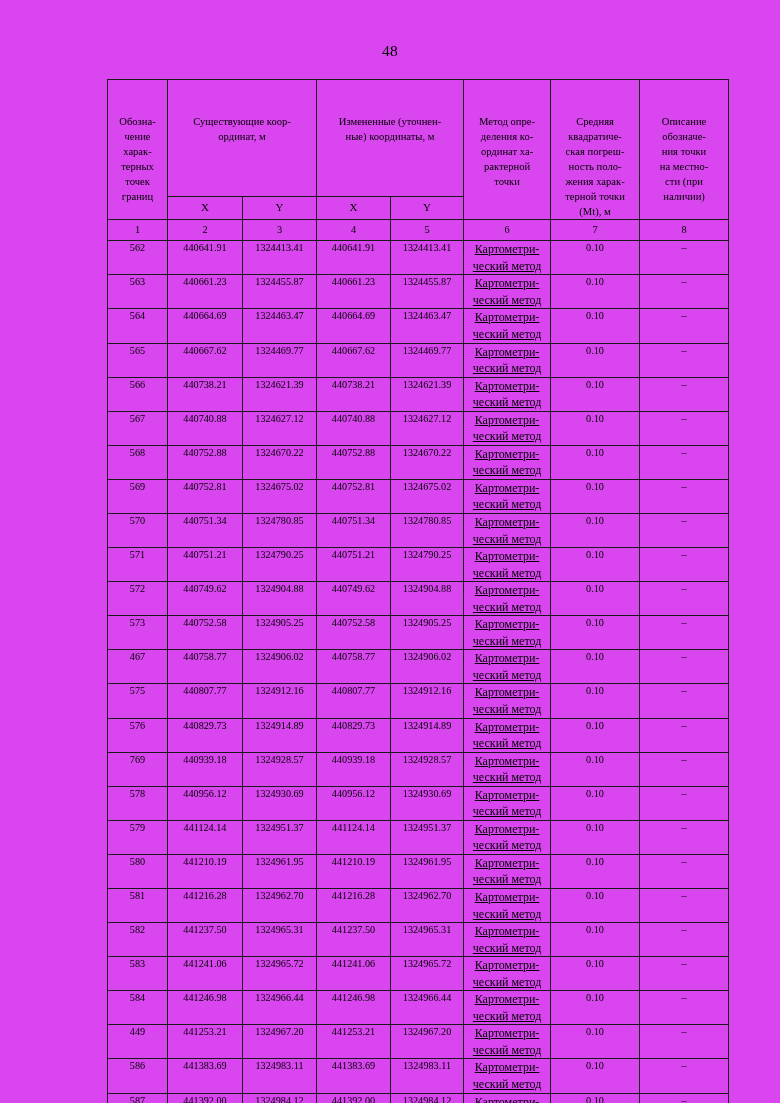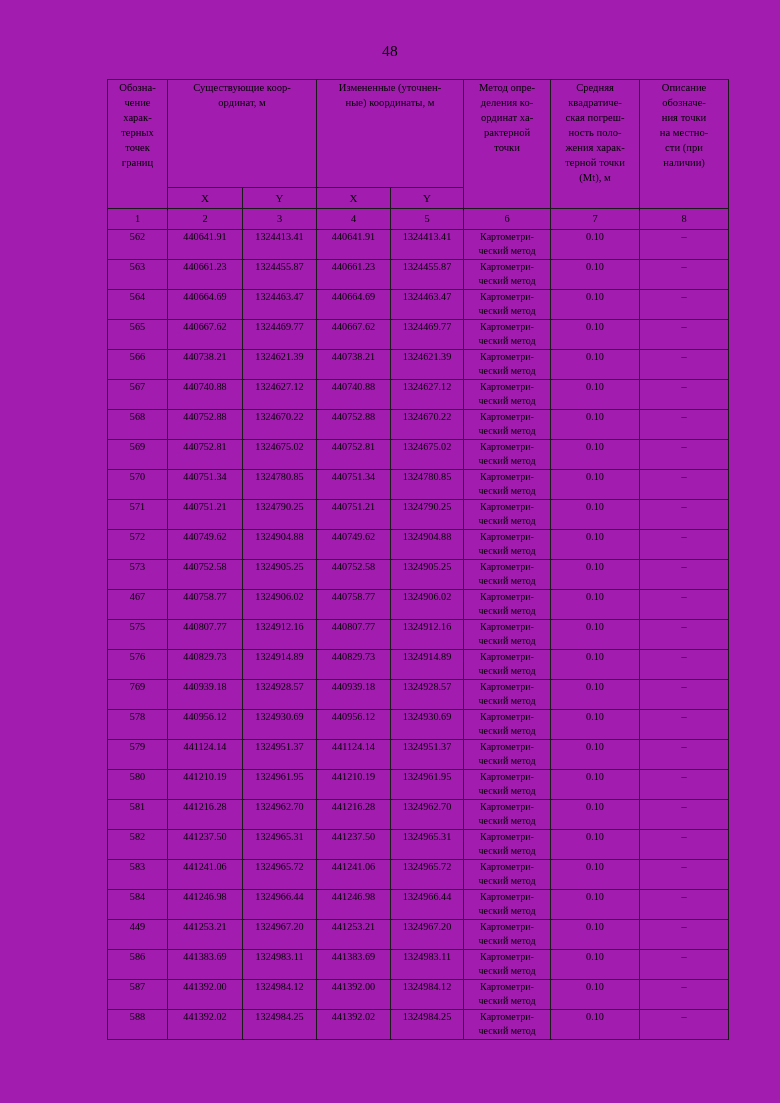--- a/index.html
+++ b/index.html
@@ -15,21 +15,21 @@
     font-family: "Liberation Serif", "DejaVu Serif", serif;
     color: #000000;
     overflow: hidden;
   }
 
   .page {
     position: absolute;
     left: 0; top: 0;
     width: 780px;
     height: 1103px;
-    background: #a21caf;
+    background: #d946ef;
   }
 
   .page-number {
     position: absolute;
     top: 42px;
     left: 0;
     width: 780px;
     text-align: center;
     font-size: 15.5px;
     letter-spacing: 0.3px;
@@ -73,20 +73,21 @@
   .hd-main {
     height: 107px;
     vertical-align: top;
     font-size: 10.6px;
     line-height: 1.42;
     padding: 3px 3px 0 3px;
   }
   .hd-main .txt {
     display: block;
     white-space: pre-line;
+    margin-top: 34px;
   }
   .hd-xy {
     height: 20px;
     font-size: 11px;
     line-height: 20px;
     padding: 0;
     vertical-align: middle;
   }
   .hd-num {
     height: 20px;
@@ -98,24 +99,25 @@
 
   
   tbody tr { height: 29px; }
   tbody td {
     height: 29px;
     font-size: 10.2px;
     line-height: 1.34;
     padding: 1px 2px 0 2px;
   }
   td.method {
-    font-size: 10px;
+    font-size: 12px;
     line-height: 1.38;
     padding-top: 1px;
     white-space: pre-line;
+    text-decoration: underline;
   }
   td.dash {
     font-size: 10.2px;
   }
 </style>
 </head>
 <body>
 
 <div class="page">
 

